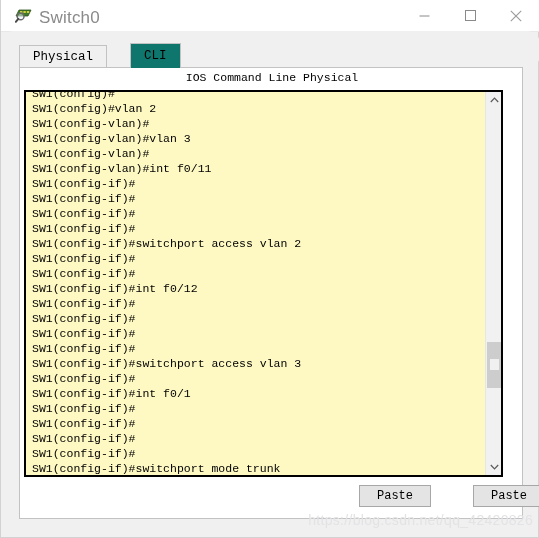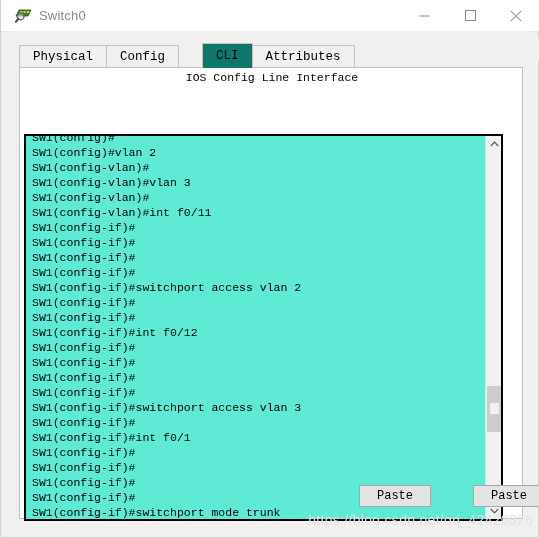--- a/index.html
+++ b/index.html
@@ -34,21 +34,21 @@
     border-bottom: 1px solid #e8e8e8;
   }
   #app-icon {
     position: absolute;
     left: 14px; top: 7px;
     width: 17px; height: 17px;
   }
   #title-text {
     position: absolute;
     left: 38px; top: 8px;
-    font-size: 13px;
+    font-size: 17px;
     color: #8a8a8a;
     font-family: "Liberation Sans", sans-serif;
     letter-spacing: .2px;
     white-space: nowrap;
   }
   .winbtn {
     position: absolute;
     top: 0;
     width: 46px; height: 31px;
     display: flex;
@@ -117,25 +117,24 @@
     font-size: 11.5px;
     color: #000000;
     white-space: nowrap;
   }
 
   
   #terminal {
     position: absolute;
     left: 4px; top: 22px;
     width: 479px; height: 387px;
-    background: #5eead4;
+    background: #fef9c3;
     border: 2px solid #000000;
     box-sizing: border-box;
     overflow: hidden;
-    margin-top: 44px;
   }
   #term-lines {
     position: absolute;
     left: 6px; top: -6px;
     right: 0;
     font-family: "Liberation Mono", monospace;
     font-size: 11.5px;
     line-height: 15px;
     color: #000000;
     white-space: pre;
@@ -242,29 +241,27 @@
       <svg width="12" height="12" viewBox="0 0 12 12">
         <line x1="0.8" y1="0.8" x2="11.2" y2="11.2" stroke="#9a9a9a" stroke-width="1.1"></line>
         <line x1="11.2" y1="0.8" x2="0.8" y2="11.2" stroke="#9a9a9a" stroke-width="1.1"></line>
       </svg>
     </span>
   </div>
 
   <div id="tabstrip">
     <div id="tabs">
       <div class="tab">Physical</div>
-      <div class="tab">Config</div>
       <div class="tab active">CLI</div>
-      <div class="tab">Attributes</div>
     </div>
   </div>
 
   <div id="panel">
 
-    <div id="cli-header">IOS Config Line Interface</div>
+    <div id="cli-header">IOS Command Line Physical</div>
 
     <div id="terminal">
       <div id="term-lines"><div class="tline">SW1(config)#</div><div class="tline">SW1(config)#vlan 2</div><div class="tline">SW1(config-vlan)#</div><div class="tline">SW1(config-vlan)#vlan 3</div><div class="tline">SW1(config-vlan)#</div><div class="tline">SW1(config-vlan)#int f0/11</div><div class="tline">SW1(config-if)#</div><div class="tline">SW1(config-if)#</div><div class="tline">SW1(config-if)#</div><div class="tline">SW1(config-if)#</div><div class="tline">SW1(config-if)#switchport access vlan 2</div><div class="tline">SW1(config-if)#</div><div class="tline">SW1(config-if)#</div><div class="tline">SW1(config-if)#int f0/12</div><div class="tline">SW1(config-if)#</div><div class="tline">SW1(config-if)#</div><div class="tline">SW1(config-if)#</div><div class="tline">SW1(config-if)#</div><div class="tline">SW1(config-if)#switchport access vlan 3</div><div class="tline">SW1(config-if)#</div><div class="tline">SW1(config-if)#int f0/1</div><div class="tline">SW1(config-if)#</div><div class="tline">SW1(config-if)#</div><div class="tline">SW1(config-if)#</div><div class="tline">SW1(config-if)#</div><div class="tline">SW1(config-if)#switchport mode trunk</div><div class="tline"></div></div>
 
       <div id="scrollbar">
         <span class="sb-arrow" id="sb-up">
           <svg width="9" height="6" viewBox="0 0 9 6">
             <polyline points="0.8,5 4.5,1.2 8.2,5" fill="none" stroke="#5a5a5a" stroke-width="1.2"></polyline>
           </svg>
         </span>

